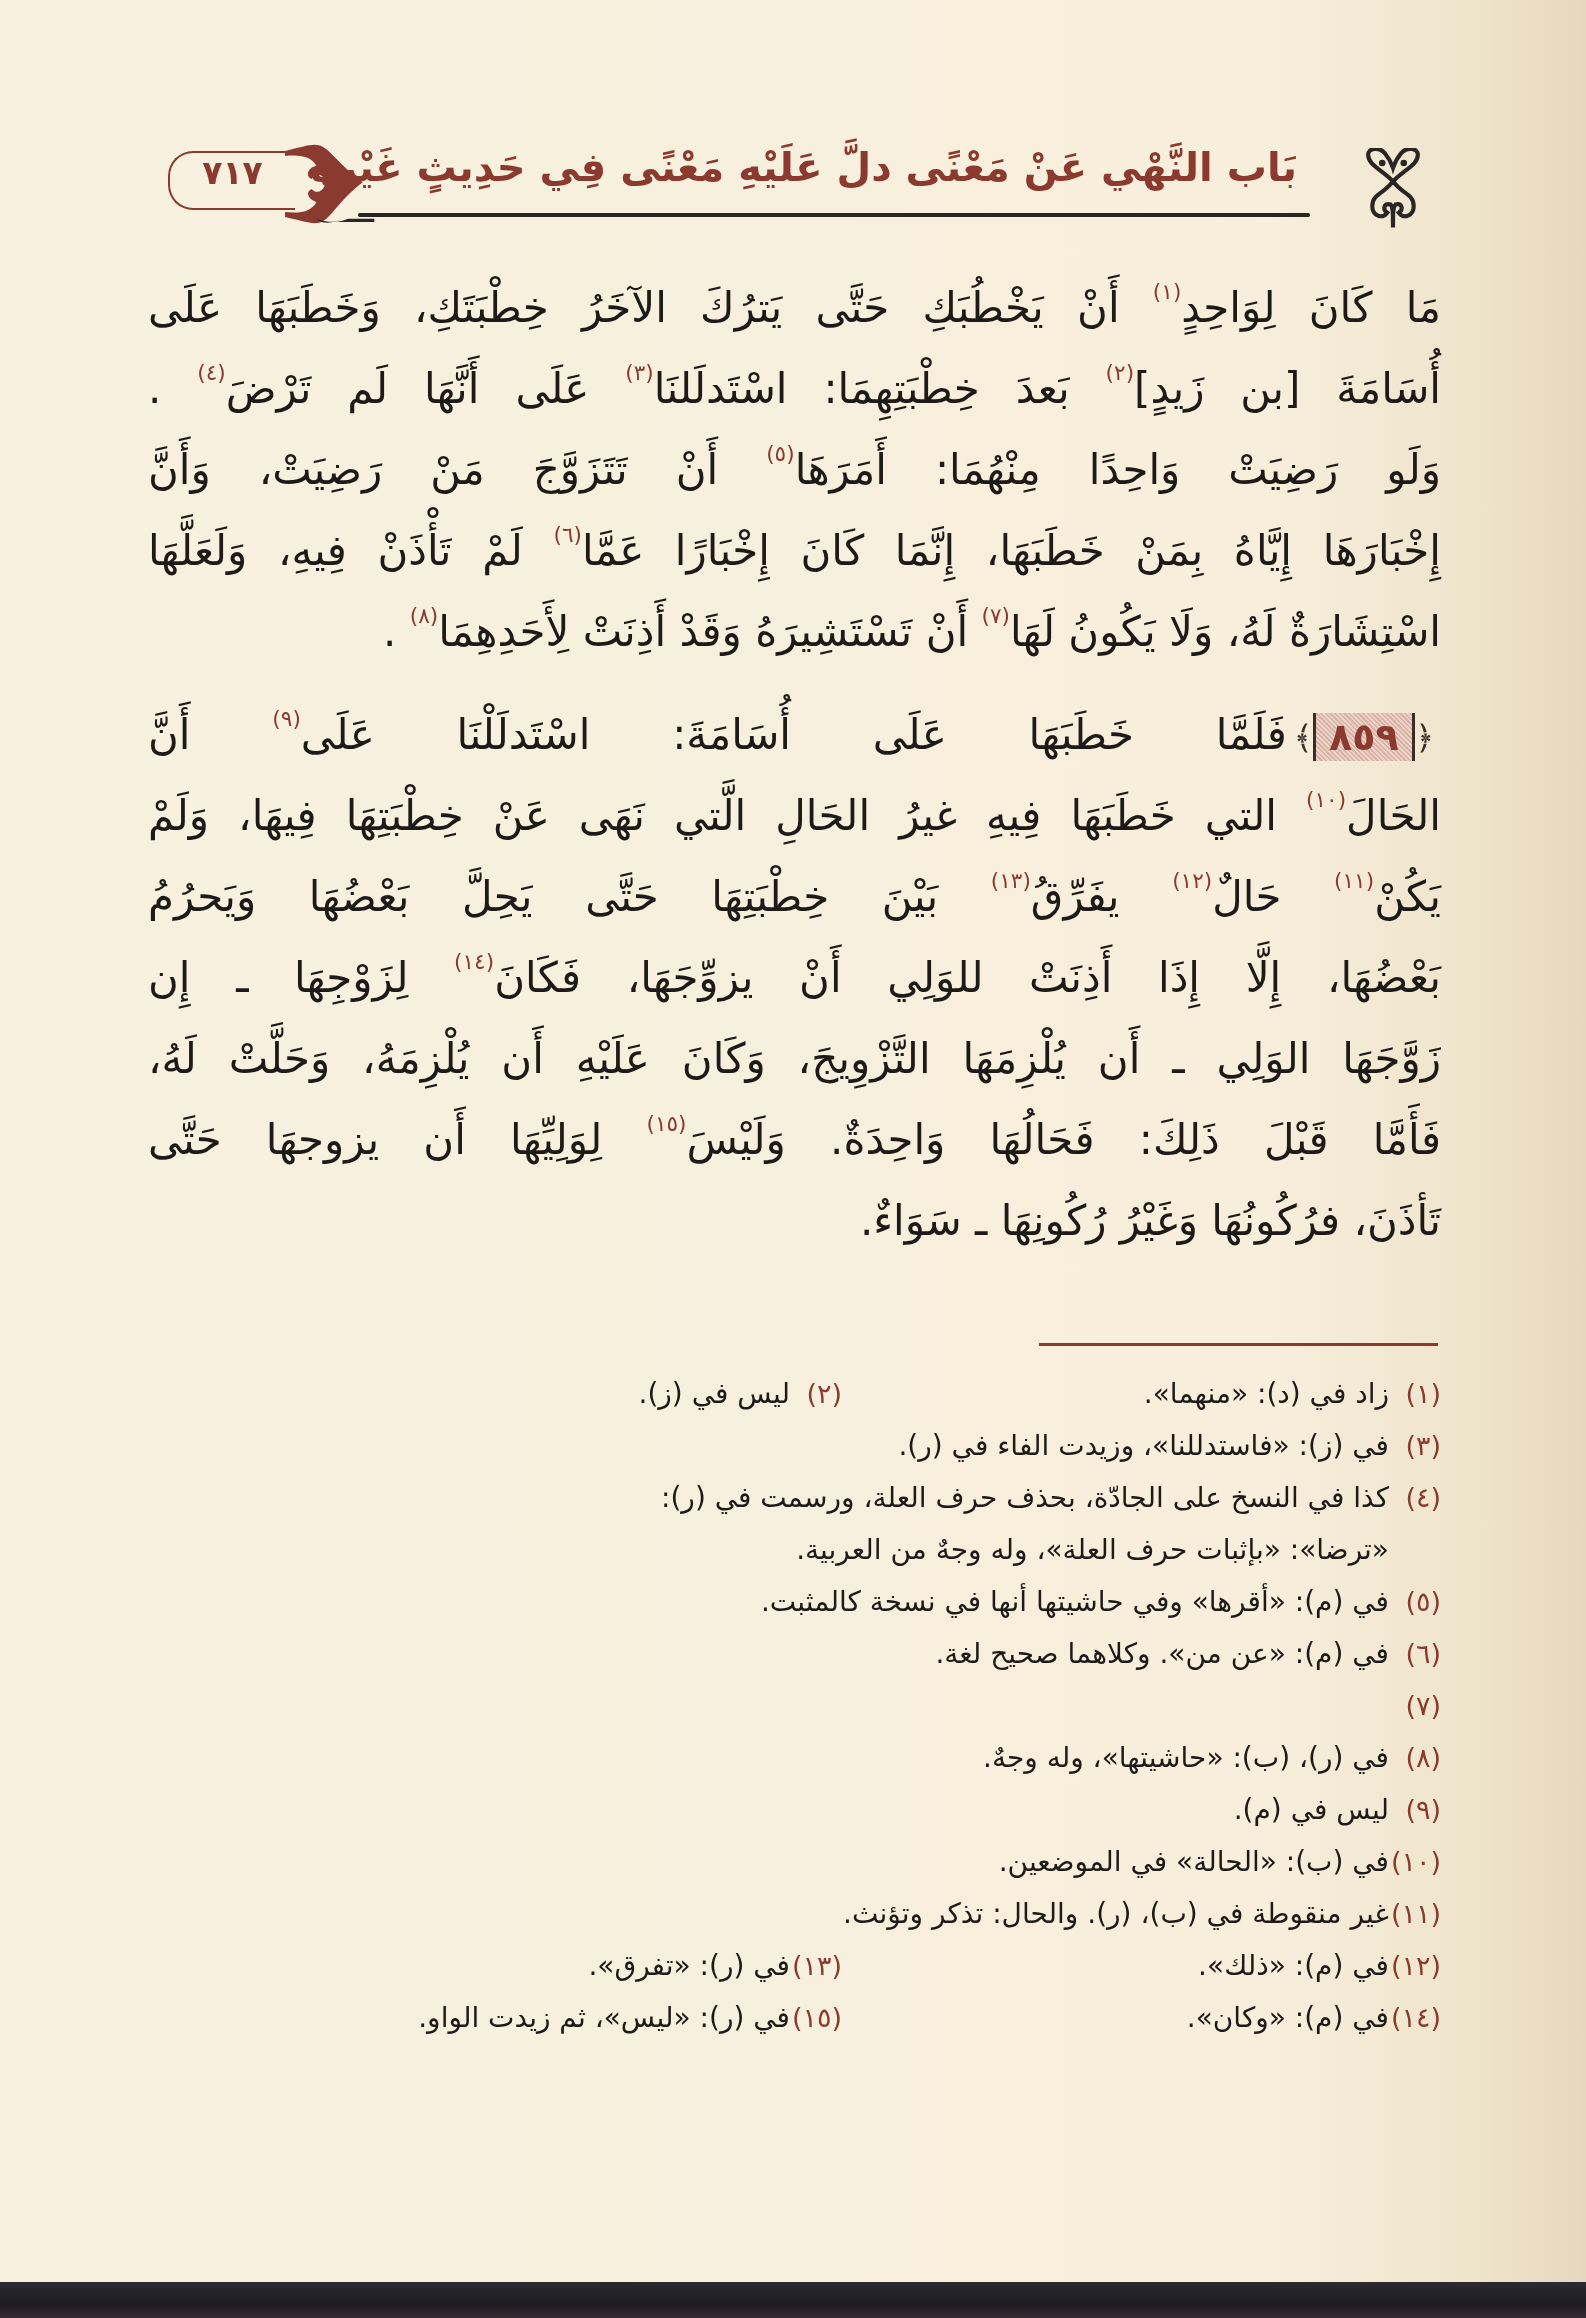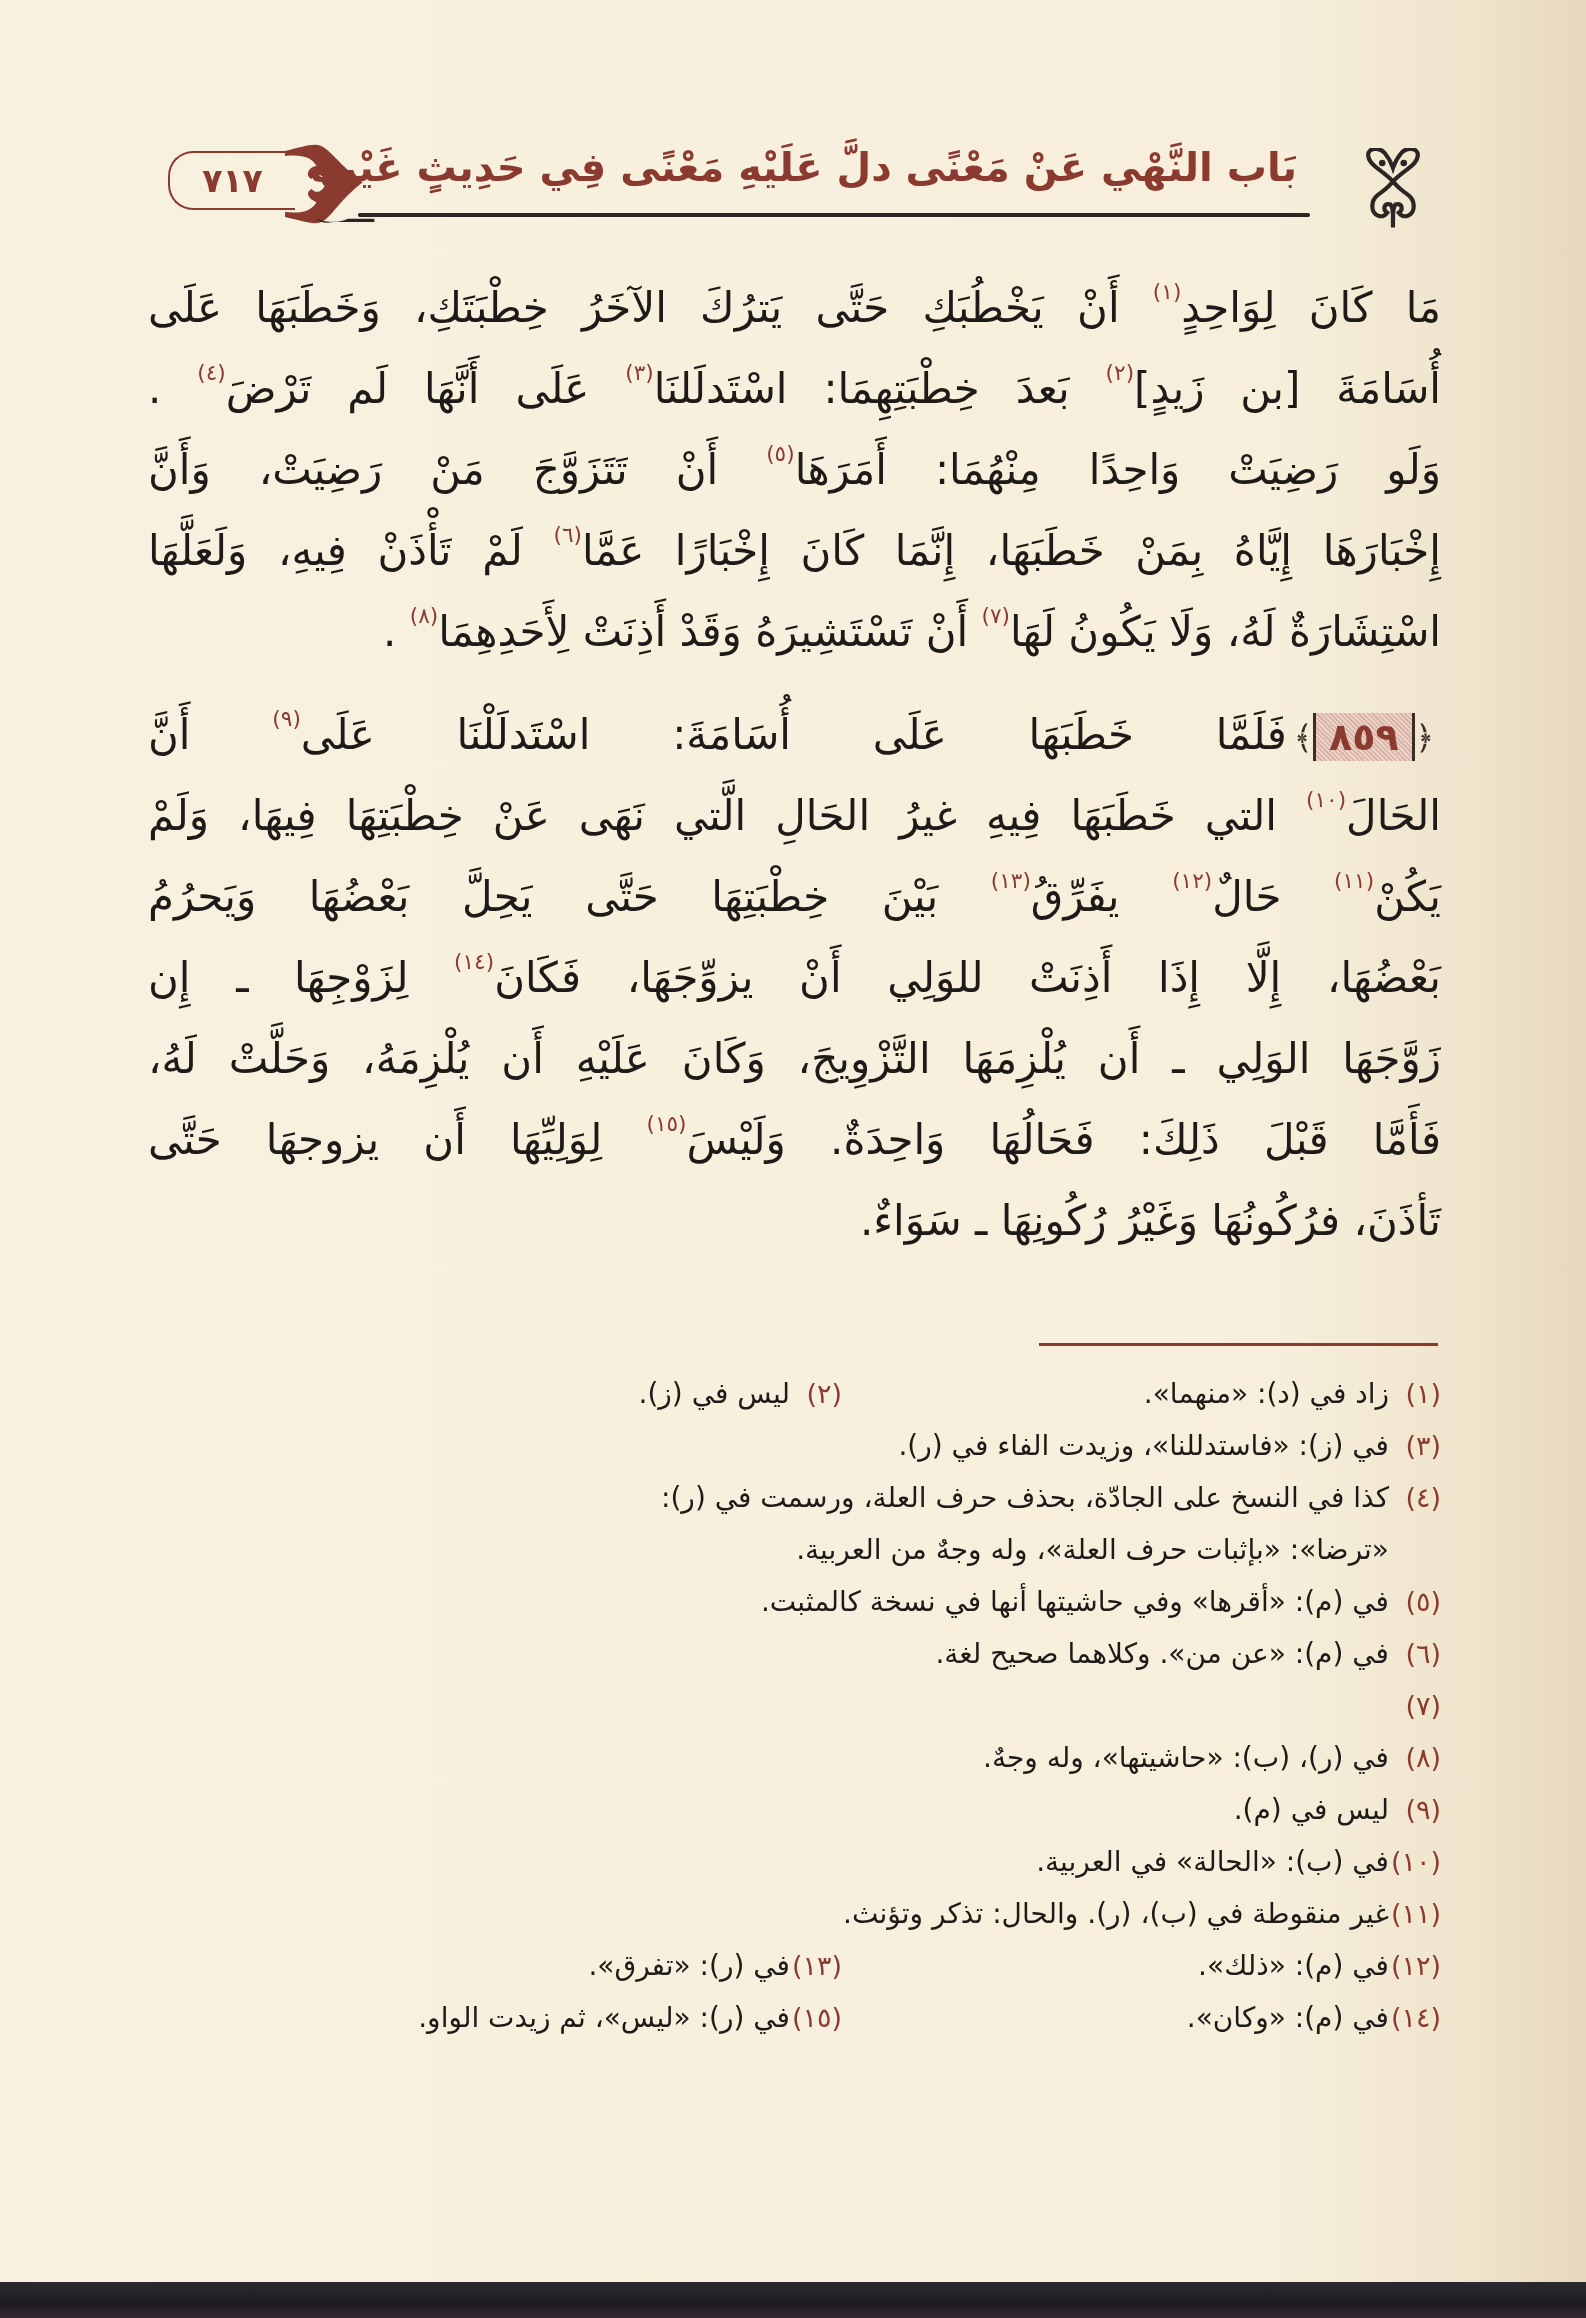--- a/index.html
+++ b/index.html
@@ -15,21 +15,21 @@
   }
   .bottom-band {
     position: absolute; left: 0; top: 2282px; width: 1586px; height: 37px;
     background: linear-gradient(180deg, #2a2a30 0%, #1c1c22 60%, #3a2a32 100%);
   }
   
   .header { position: absolute; left: 158px; top: 141px; width: 1264px; height: 91px; }
   .page-num-frame {
     position: absolute; left: 10px; top: 10px; width: 125px; height: 55px;
     border: 2.5px solid #8b3a2f; border-radius: 25px 0 0 25px; border-right: none;
-    display: flex; align-items: center; justify-content: center;
+    display: flex; align-items: flex-start; justify-content: center;
   }
   .page-num {
     font-family: "DejaVu Sans", sans-serif; font-size: 33px; font-weight: bold; color: #8b3a2f;
     letter-spacing: 1.7px;
   }
   .page-num-ornament { position: absolute; left: 125px; top: 0; width: 100px; height: 86px; }
   .header-title {
     position: absolute; right: 125px; top: 3.3px;
     font-family: "DejaVu Sans", sans-serif; font-weight: bold; font-size: 40px;
     color: #8b3a2f; direction: rtl; white-space: nowrap;
@@ -165,21 +165,21 @@
     <div class="fn-row">
         <span class="fn-num">(٨)</span>
         <span class="fn-text">في (ر)، (ب): «حاشيتها»، وله وجهٌ.</span>
       </div>
     <div class="fn-row">
         <span class="fn-num">(٩)</span>
         <span class="fn-text">ليس في (م).</span>
       </div>
     <div class="fn-row">
         <span class="fn-num">(١٠)</span>
-        <span class="fn-text">في (ب): «الحالة» في العربية.</span>
+        <span class="fn-text">في (ب): «الحالة» في الموضعين.</span>
       </div>
     <div class="fn-row">
         <span class="fn-num">(١١)</span>
         <span class="fn-text">غير منقوطة في (ب)، (ر). والحال: تذكر وتؤنث.</span>
       </div>
     <div class="fn-row fn-pair">
       <div class="fn-cell">
           <span class="fn-num">(١٢)</span>
           <span class="fn-text">في (م): «ذلك».</span>
         </div>

